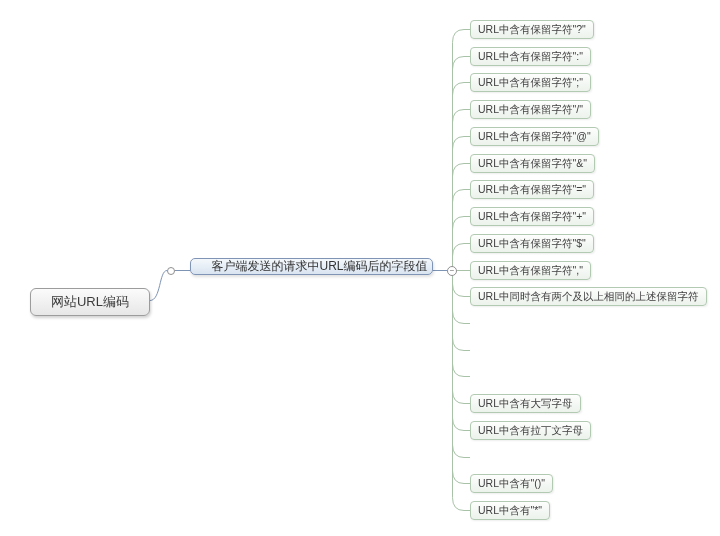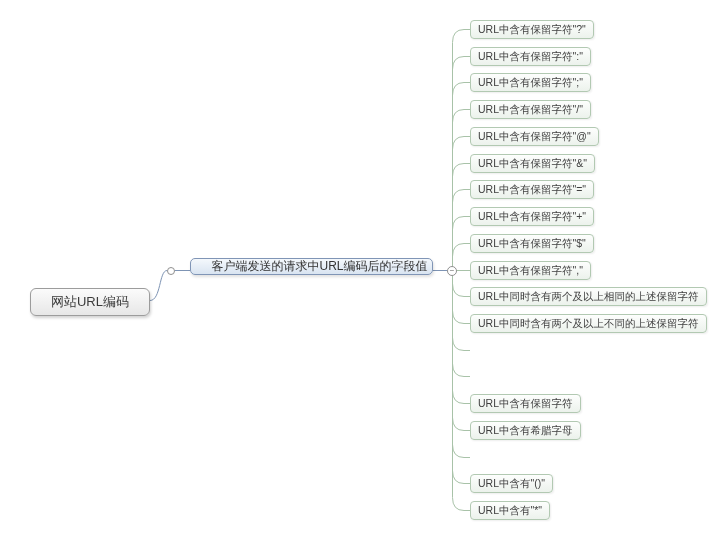--- a/index.html
+++ b/index.html
@@ -105,19 +105,18 @@
   <div class="leaf-node" style="top:47px">URL中含有保留字符":"</div>
   <div class="leaf-node" style="top:73px">URL中含有保留字符";"</div>
   <div class="leaf-node" style="top:100px">URL中含有保留字符"/"</div>
   <div class="leaf-node" style="top:127px">URL中含有保留字符"@"</div>
   <div class="leaf-node" style="top:154px">URL中含有保留字符"&amp;"</div>
   <div class="leaf-node" style="top:180px">URL中含有保留字符"="</div>
   <div class="leaf-node" style="top:207px">URL中含有保留字符"+"</div>
   <div class="leaf-node" style="top:234px">URL中含有保留字符"$"</div>
   <div class="leaf-node" style="top:261px">URL中含有保留字符","</div>
   <div class="leaf-node" style="top:287px">URL中同时含有两个及以上相同的上述保留字符</div>
-  <div class="leaf-node" style="top:314px">URL中同时含有两个及以上不同的上述保留字符</div>
-  <div class="leaf-node" style="top:394px">URL中含有保留字符</div>
-  <div class="leaf-node" style="top:421px">URL中含有希腊字母</div>
+  <div class="leaf-node" style="top:394px">URL中含有大写字母</div>
+  <div class="leaf-node" style="top:421px">URL中含有拉丁文字母</div>
   <div class="leaf-node" style="top:474px">URL中含有"()"</div>
   <div class="leaf-node" style="top:501px">URL中含有"*"</div>
 
 </div>
 
 </body></html>

